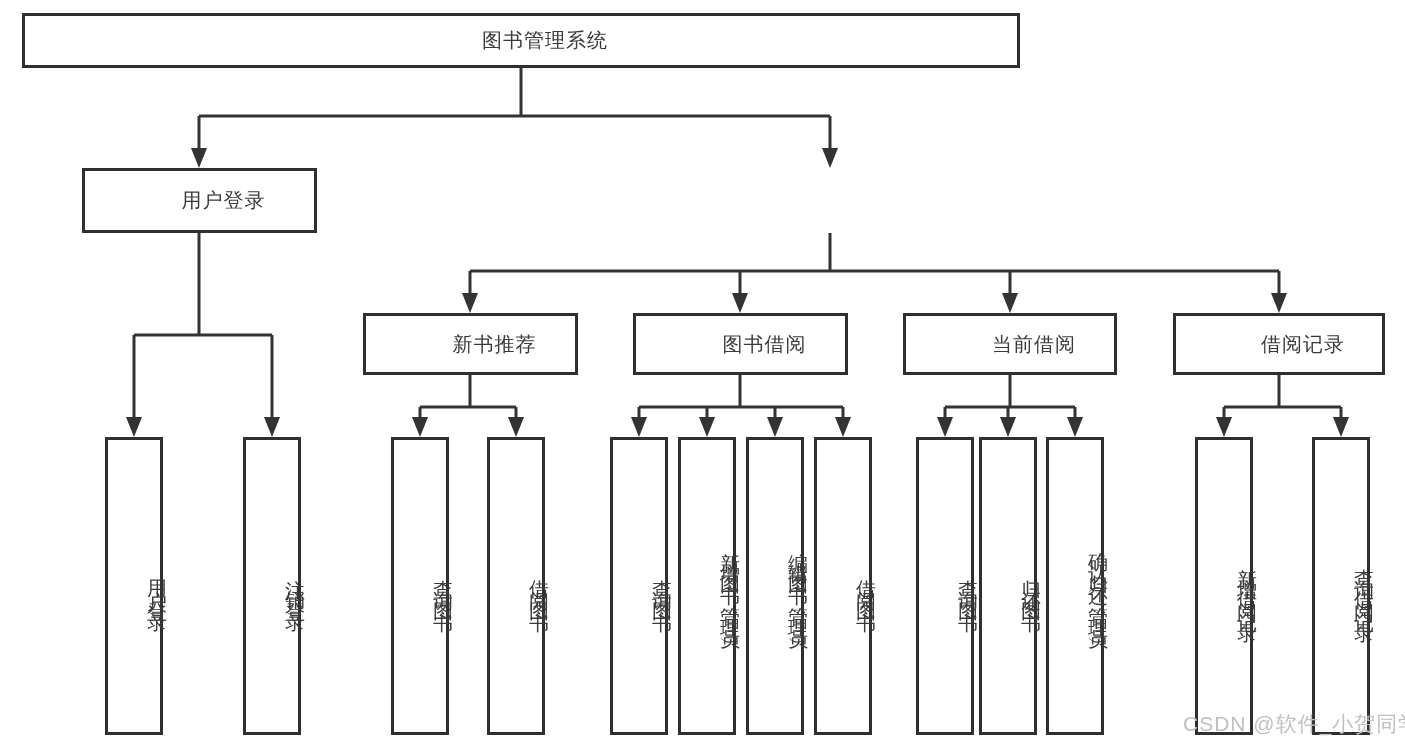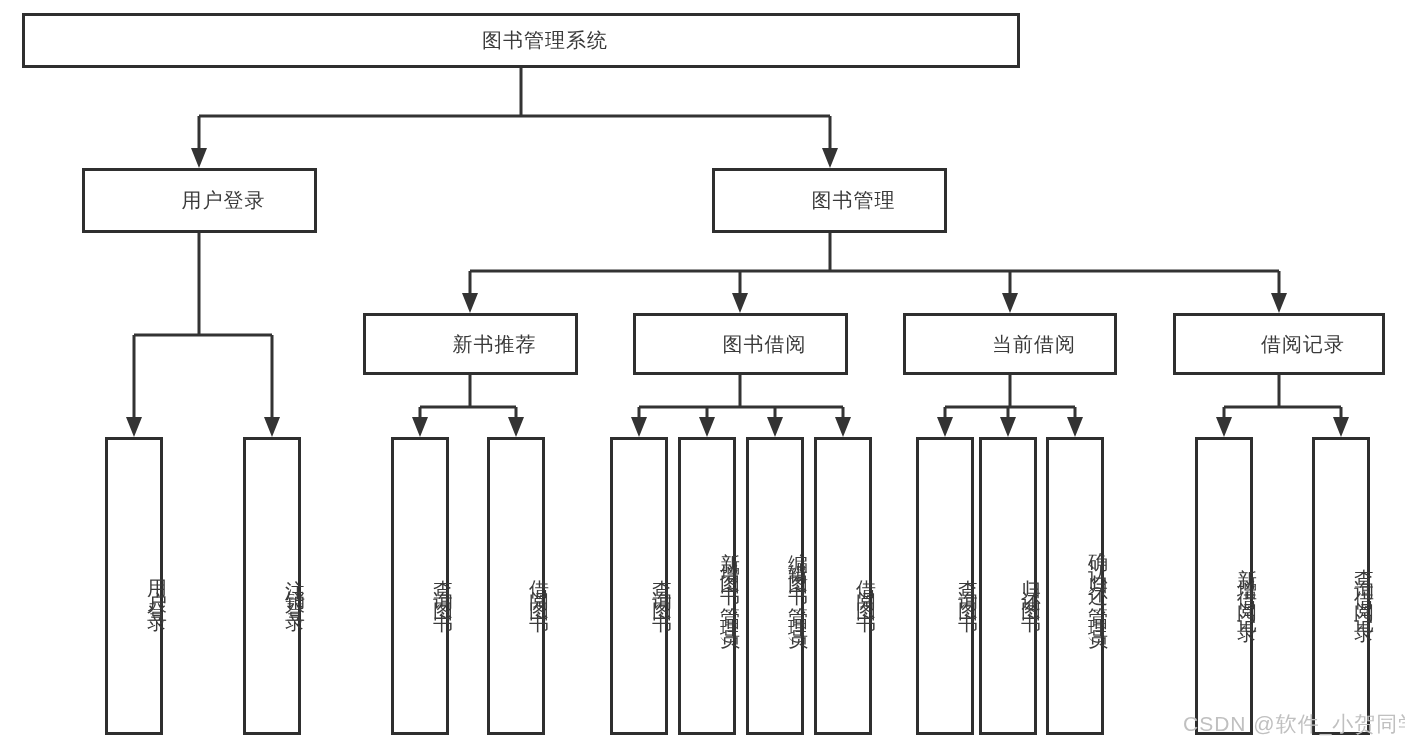--- a/index.html
+++ b/index.html
@@ -124,23 +124,20 @@
              M1333 417 L1349 417 L1341 437 Z" fill="#333333"></path>
   </svg>
 
   <div class="box root">
     <span class="lbl">图书管理系统</span>
   </div>
 
   <div class="box lv2" style="left:82px">
     <span class="lbl">用户登录</span>
   </div>
-  <div class="box lv2" style="left:712px">
-    <span class="lbl">图书管理</span>
-  </div>
 
   <div class="box lv3" style="left:633px">
     <span class="lbl">图书借阅</span>
   </div>
   <div class="box lv3" style="left:363px">
     <span class="lbl">新书推荐</span>
   </div>
   <div class="box lv3" style="left:1173px;width:212px">
     <span class="lbl">借阅记录</span>
   </div>

